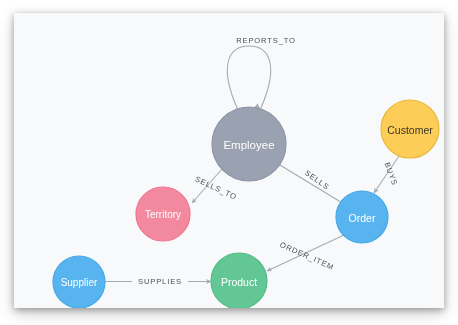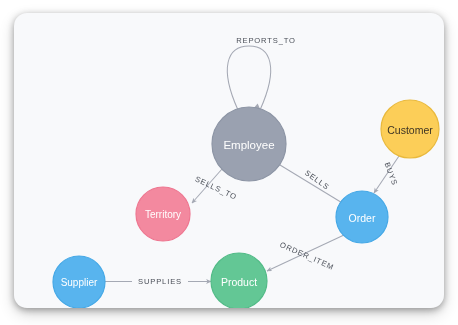--- a/index.html
+++ b/index.html
@@ -16,21 +16,21 @@
     width: 458px;
     height: 325px;
   }
   #graph-panel {
     position: absolute;
     left: 14px;
     top: 13px;
     width: 430px;
     height: 295px;
     background: #f8f9fb;
-    border-radius: 13px;
+    border-radius: 0;
     box-shadow: 0 2px 7px rgba(0,0,0,0.34), 0 6px 16px rgba(0,0,0,0.16);
     overflow: hidden;
   }
   #graph-svg {
     position: absolute;
     left: 0;
     top: 0;
     display: block;
   }
   .node-circle { stroke-width: 1.2px; }

